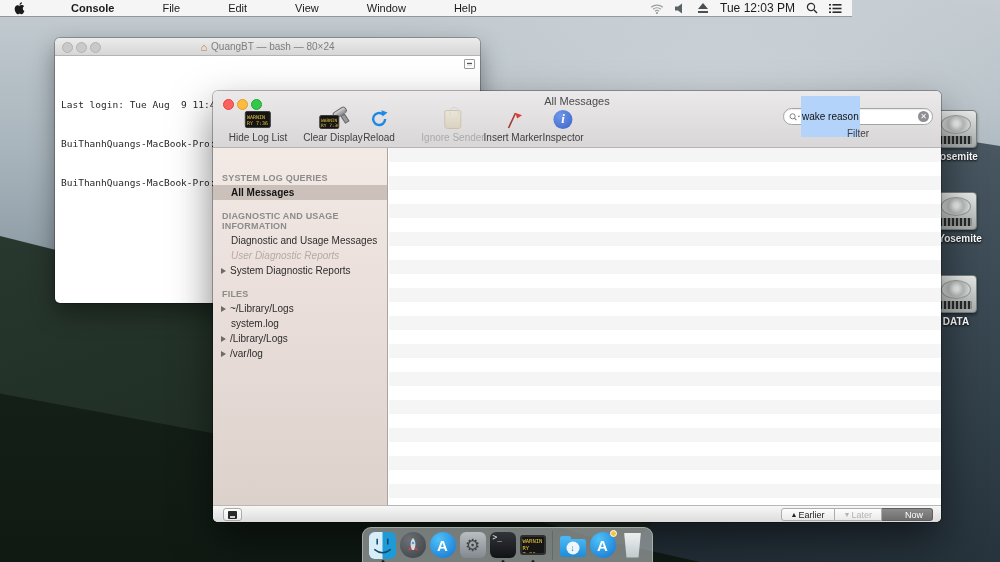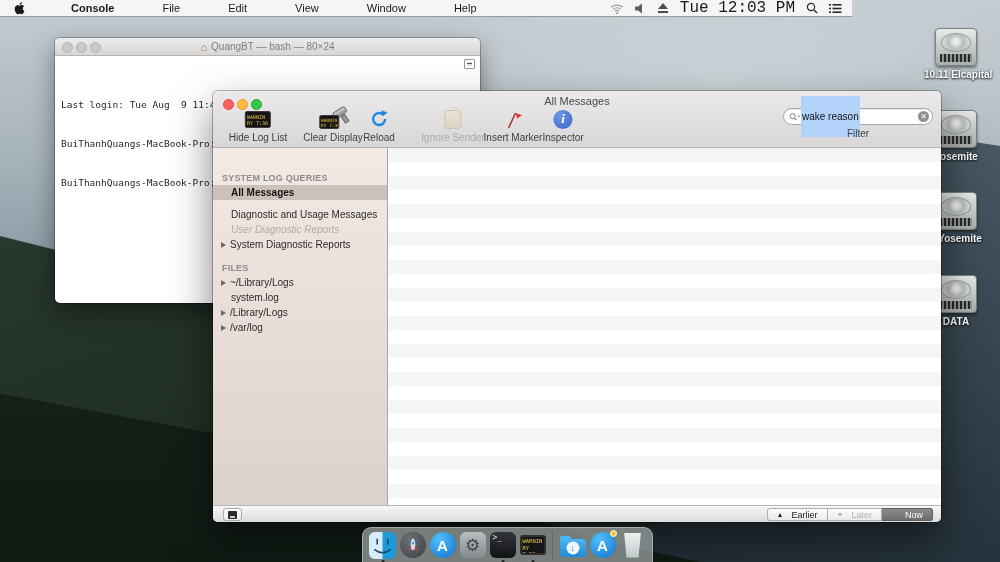--- a/index.html
+++ b/index.html
@@ -22,21 +22,21 @@
 
   
   #menubar { position:absolute; left:0; top:0; width:852px; height:16px; z-index:50;
     background:rgba(247,247,247,.96); display:flex; align-items:center; font-size:11px; color:#1a1a1a;
     box-shadow:0 1px 0 rgba(0,0,0,.25);gap:32px; }
   #menubar .apple { margin-left:12px; display:flex; align-items:center; }
   #menubar .appname { font-weight:bold; margin-left:14px; }
   #menubar .menu { margin-left:16px; }
   #menubar .spacer { flex:1; }
   #menubar .right { display:flex; align-items:center; gap:11px; margin-right:10px; }
-  #menubar .clock { font-size:16px;font-family:Liberation Mono, monospace; }
+  #menubar .clock { font-size:12px; }
   .mb-ic { display:inline-flex; align-items:center; }
 
   
   .window { position:absolute; border-radius:5px; overflow:hidden; }
 
   
   #terminal { left:55px; top:38px; width:425px; height:265px; z-index:10;
     background:#ffffff; box-shadow:0 0 0 1px rgba(0,0,0,.25), 0 10px 24px rgba(0,0,0,.4); }
   #terminal .titlebar { height:18px; background:linear-gradient(#ececec,#d6d6d6);
     border-bottom:1px solid #b4b4b4; position:relative; display:flex; align-items:center; justify-content:center; }
@@ -110,21 +110,21 @@
   
   #c-status { position:absolute; left:0; right:0; bottom:0; height:17px;
     background:linear-gradient(#f7f7f7,#dcdcdc); border-top:1px solid #b7b7b7;
     display:flex; align-items:center; font-size:9px; color:#333; }
   #c-status .sizebtn { position:absolute; left:10px; top:2px; width:19px; height:13px; border:1px solid #ababab;
     border-radius:3px; background:linear-gradient(#fff,#ececec); display:flex; align-items:center; justify-content:center; }
   #c-status .sizebtn .sq { width:9px; height:8px; background:#2b2b2b; border-radius:1px; position:relative; }
   #c-status .sizebtn .sq::after { content:""; position:absolute; left:2px; bottom:1px; width:5px; height:2px; background:#cfcfcf; }
   #c-status .summary { position:absolute; left:0; right:0; text-align:center; }
   #c-status .segs { position:absolute; right:8px; top:2px; display:flex; height:13px; font-size:9px; }
-  .seg { display:flex; align-items:center; gap:8px; padding:0 9px; border:1px solid #adadad;
+  .seg { display:flex; align-items:center; gap:1px; padding:0 9px; border:1px solid #adadad;
     background:linear-gradient(#fdfdfd,#e9e9e9); color:#222; line-height:12px; }
   .seg.first { border-radius:3px 0 0 3px; }
   .seg.mid { border-left:none; color:#b3b3b3; }
   .seg.last { border-radius:0 3px 3px 0; border-left:none; background:linear-gradient(#8b8b8b,#6e6e6e); color:#fff; border-color:#5f5f5f;padding-left:23px; }
   .seg .arr { font-size:7px; }
 
   
   .volume { position:absolute; width:64px; z-index:5; text-align:center; }
   .drive { width:42px; height:38px; margin:0 auto; position:relative;
     background:linear-gradient(180deg,#e7eae9 0%,#c3c7c6 55%,#a9adac 100%);
@@ -225,24 +225,20 @@
             <rect x="3.5" y="1" width="9" height="1.6" fill="#2b2b2b"></rect>
           <rect x="0" y="4.7" width="2" height="1.6" fill="#2b2b2b"></rect>
             <rect x="3.5" y="4.7" width="9" height="1.6" fill="#2b2b2b"></rect>
           <rect x="0" y="8.4" width="2" height="1.6" fill="#2b2b2b"></rect>
             <rect x="3.5" y="8.4" width="9" height="1.6" fill="#2b2b2b"></rect>
         </svg>
       </span>
     </span>
   </div>
 
-  <div class="volume" style="left:924px; top:28px;">
-    <div class="drive"></div>
-    <div class="vlabel">10.11 Elcapital</div>
-  </div>
   <div class="volume" style="left:924px; top:110px;">
     <div class="drive"></div>
     <div class="vlabel">Yosemite</div>
   </div>
   <div class="volume" style="left:924px; top:192px;">
     <div class="drive"></div>
     <div class="vlabel">4 Yosemite</div>
   </div>
   <div class="volume" style="left:924px; top:275px;">
     <div class="drive"></div>
@@ -332,20 +328,21 @@
           <span class="clearbtn">✕</span>
         </div>
         <div class="flabel">Filter</div>
       </div>
     </div>
 
     <div id="c-side">
       <div class="side-h">SYSTEM LOG QUERIES</div>
       <div class="side-i sel">All Messages</div>
       <div class="gap"></div>
+      <div class="side-h">DIAGNOSTIC AND USAGE INFORMATION</div>
       <div class="side-i">Diagnostic and Usage Messages</div>
       <div class="side-i dis">User Diagnostic Reports</div>
       <div class="side-i"><span class="tri"></span><span>System Diagnostic Reports</span></div>
       <div class="gap"></div>
       <div class="side-h">FILES</div>
       <div class="side-i"><span class="tri"></span><span>~/Library/Logs</span></div>
       <div class="side-i">system.log</div>
       <div class="side-i"><span class="tri"></span><span>/Library/Logs</span></div>
       <div class="side-i"><span class="tri"></span><span>/var/log</span></div>
     </div>

